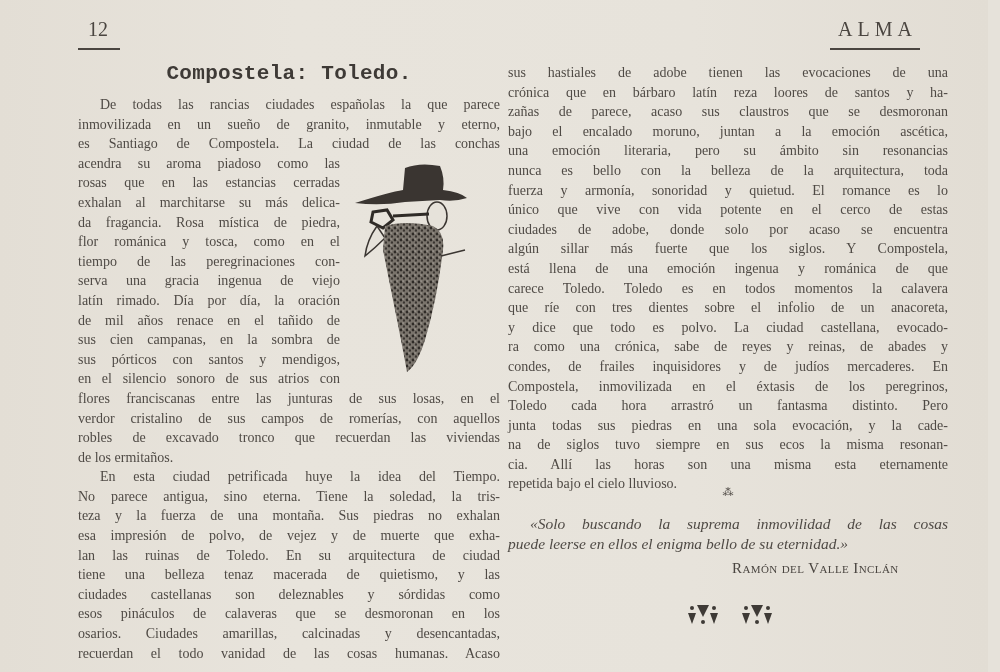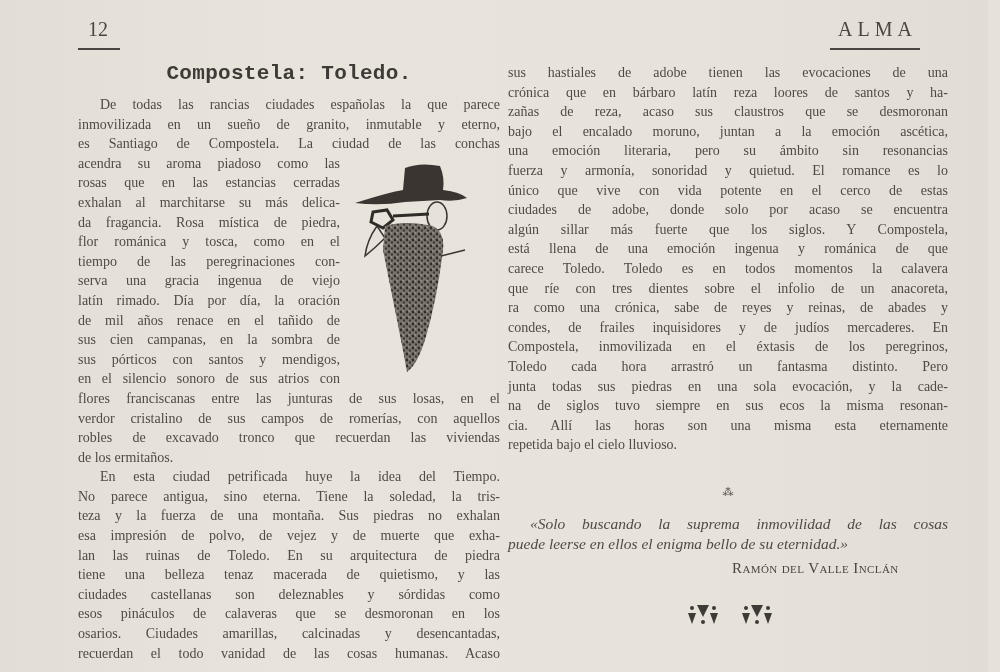--- a/index.html
+++ b/index.html
@@ -99,21 +99,21 @@
       <span class="line narrow">sus pórticos con santos y mendigos,</span>
       <span class="line narrow">en el silencio sonoro de sus atrios con</span>
       <span class="line">flores franciscanas entre las junturas de sus losas, en el</span>
       <span class="line">verdor cristalino de sus campos de romerías, con aquellos</span>
       <span class="line">robles de excavado tronco que recuerdan las viviendas</span>
       <span class="line last">de los ermitaños.</span>
       <span class="line indent">En esta ciudad petrificada huye la idea del Tiempo.</span>
       <span class="line">No parece antigua, sino eterna. Tiene la soledad, la tris-</span>
       <span class="line">teza y la fuerza de una montaña. Sus piedras no exhalan</span>
       <span class="line">esa impresión de polvo, de vejez y de muerte que exha-</span>
-      <span class="line">lan las ruinas de Toledo. En su arquitectura de piedra</span>
+      <span class="line">lan las ruinas de Toledo. En su arquitectura de ciudad</span>
       <span class="line">tiene una belleza tenaz macerada de quietismo, y las</span>
       <span class="line">ciudades castellanas son deleznables y sórdidas como</span>
       <span class="line">esos pináculos de calaveras que se desmoronan en los</span>
       <span class="line">osarios. Ciudades amarillas, calcinadas y desencantadas,</span>
       <span class="line">recuerdan el todo vanidad de las cosas humanas. Acaso</span>
     </div>
 
   <svg class="portrait" viewBox="0 0 130 215" xmlns="http://www.w3.org/2000/svg">
     <defs>
       <pattern id="curls" width="6" height="6" patternUnits="userSpaceOnUse">
@@ -134,30 +134,32 @@
     <path d="M32 66 Q22 80 20 96 Q30 88 40 78 Z" fill="#e6e2da" stroke="#3a3531" stroke-width="1.5"></path>
 
     <path d="M40 66 Q60 60 88 66 Q100 72 98 90 Q92 140 80 180 Q72 205 62 212 Q58 190 52 160 Q44 120 38 90 Z" fill="url(#curls)"></path>
 
     <path d="M96 96 L120 90" stroke="#3a3531" stroke-width="1.5"></path>
   </svg>
 
   <div class="col col-right" id="col-right">
       <span class="line">sus hastiales de adobe tienen las evocaciones de una</span>
       <span class="line">crónica que en bárbaro latín reza loores de santos y ha-</span>
-      <span class="line">zañas de reza, acaso sus claustros que se desmoronan</span>
+      <span class="line">zañas de parece, acaso sus claustros que se desmoronan</span>
       <span class="line">bajo el encalado moruno, juntan a la emoción ascética,</span>
       <span class="line">una emoción literaria, pero su ámbito sin resonancias</span>
+      <span class="line">nunca es bello con la belleza de la arquitectura, toda</span>
       <span class="line">fuerza y armonía, sonoridad y quietud. El romance es lo</span>
       <span class="line">único que vive con vida potente en el cerco de estas</span>
       <span class="line">ciudades de adobe, donde solo por acaso se encuentra</span>
       <span class="line">algún sillar más fuerte que los siglos. Y Compostela,</span>
       <span class="line">está llena de una emoción ingenua y románica de que</span>
       <span class="line">carece Toledo. Toledo es en todos momentos la calavera</span>
       <span class="line">que ríe con tres dientes sobre el infolio de un anacoreta,</span>
+      <span class="line">y dice que todo es polvo. La ciudad castellana, evocado-</span>
       <span class="line">ra como una crónica, sabe de reyes y reinas, de abades y</span>
       <span class="line">condes, de frailes inquisidores y de judíos mercaderes. En</span>
       <span class="line">Compostela, inmovilizada en el éxtasis de los peregrinos,</span>
       <span class="line">Toledo cada hora arrastró un fantasma distinto. Pero</span>
       <span class="line">junta todas sus piedras en una sola evocación, y la cade-</span>
       <span class="line">na de siglos tuvo siempre en sus ecos la misma resonan-</span>
       <span class="line">cia. Allí las horas son una misma esta eternamente</span>
       <span class="line last">repetida bajo el cielo lluvioso.</span>
     </div>
 

